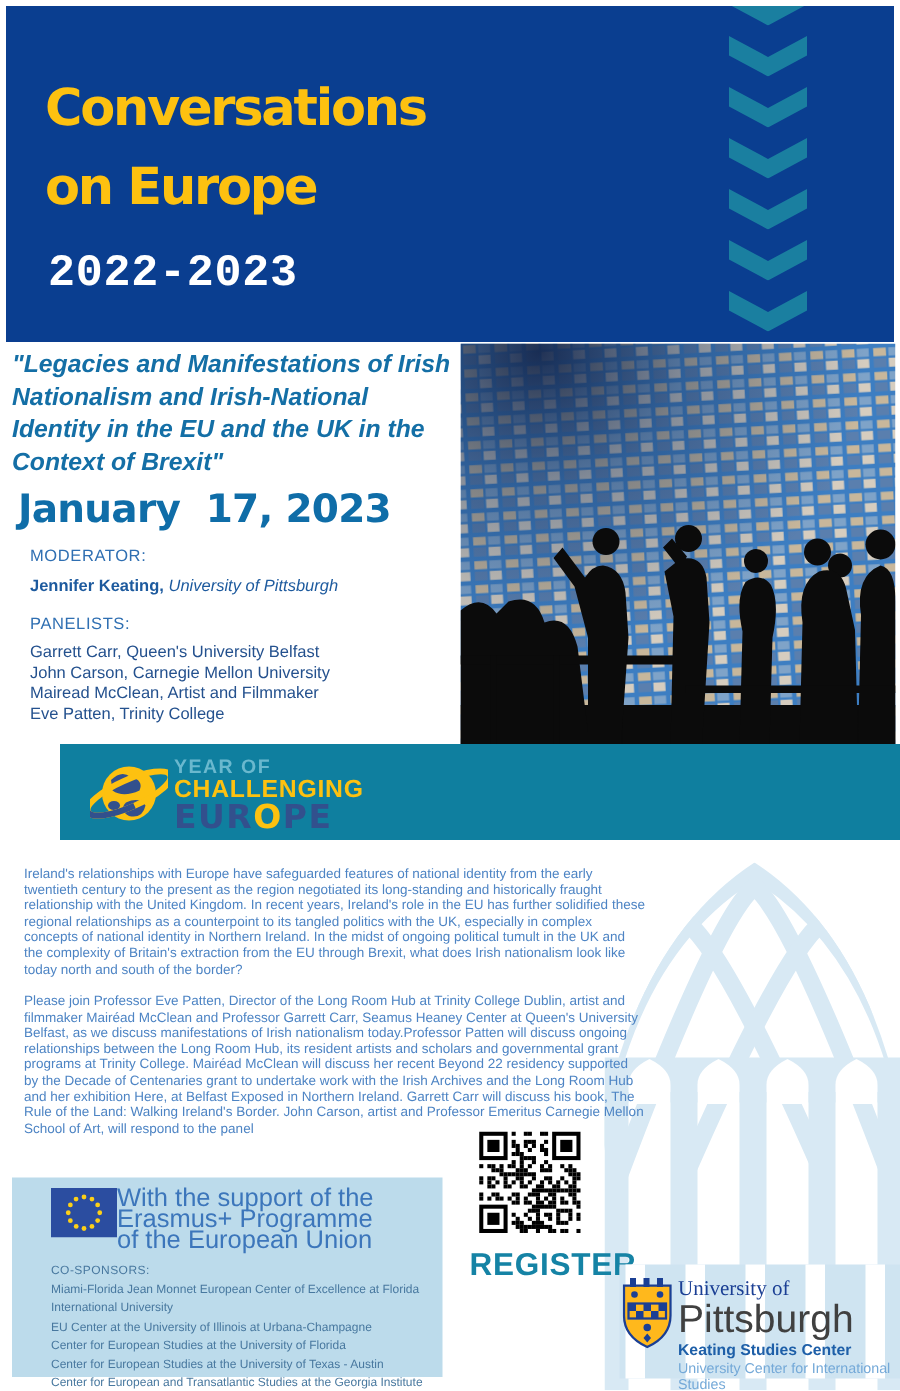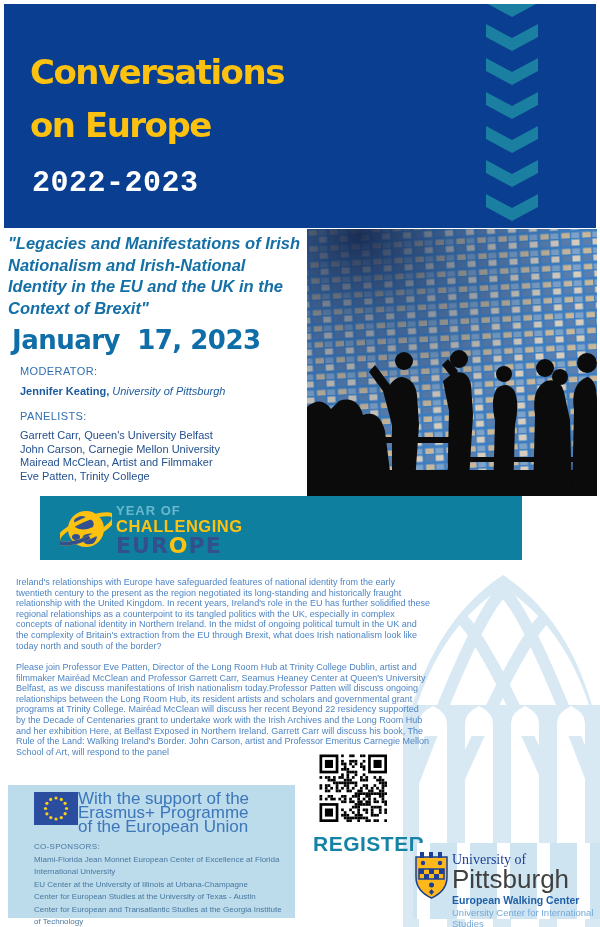--- a/index.html
+++ b/index.html
@@ -26,21 +26,21 @@
   .modname{left:20px;top:385px;font-size:11px;color:#1d5a9e;text-align:center;}
   .modname b{font-weight:bold;}
   .modname i{font-style:italic;font-weight:normal;}
   .panlabel{left:20px;top:410px;}
   .panlist{left:20px;top:429px;font-size:11px;line-height:13.5px;color:#24518e;}
 
   
   .photo{left:307px;top:229px;width:290px;height:267px;}
 
   
-  .banner{left:40px;top:496px;width:482px;height:64px;background:#0f7f9f;overflow:hidden;}
+  .banner{left:40px;top:496px;width:561px;height:64px;background:#0f7f9f;overflow:hidden;}
   .globe{left:20px;top:5px;}
   .lg-yearof{left:76px;top:7px;color:#6ab8ce;font-size:13px;font-weight:bold;letter-spacing:1px;}
   .lg-chal{left:76px;top:21px;color:#fdc110;font-size:16.5px;font-weight:bold;letter-spacing:0.5px;}
   .lg-eur{left:76px;top:37px;color:#32508d;font-size:22px;font-weight:bold;letter-spacing:1px;
           font-family:"DejaVu Sans","Liberation Sans",sans-serif;}
   .lg-eur .o{color:#fdc110;}
   .sched{left:200px;top:20px;color:#113c8c;font-size:15.5px;font-weight:bold;}
   .sched i{font-style:italic;}
 
   
@@ -450,20 +450,21 @@
         <circle cx="11.5" cy="16.5" r="1.6"></circle>
         <circle cx="12.9" cy="11.3" r="1.6"></circle>
         <circle cx="16.7" cy="7.4" r="1.6"></circle>
       </g>
   </svg>
   <div class="abs erasmus">With the support of the Erasmus+ Programme of the European Union</div>
   <div class="abs cosplabel">CO-SPONSORS:</div>
   <div class="abs cosplist">
     <div>Miami-Florida Jean Monnet European Center of Excellence at Florida International University</div>
     <div>EU Center at the University of Illinois at Urbana-Champagne</div>
+    <div>Center for European Studies at the University of Florida</div>
     <div>Center for European Studies at the University of Texas - Austin</div>
     <div>Center for European and Transatlantic Studies at the Georgia Institute of Technology</div>
   </div>
 
   <div class="abs pittpanel">
     <div class="stripe" style="left:4px"></div>
     <div class="stripe" style="left:44px"></div>
     <div class="stripe" style="left:84px"></div>
     <div class="stripe" style="left:124px"></div>
     <div class="stripe" style="left:164px"></div>
@@ -481,16 +482,16 @@
         <rect x="14" y="18" width="5" height="5"></rect>
         <rect x="24" y="18" width="5" height="5"></rect>
       <rect x="9" y="23" width="5" height="5"></rect>
         <rect x="19" y="23" width="5" height="5"></rect>
     </g>
     <circle cx="16.5" cy="34" r="2.5" fill="#1b3f94"></circle>
     <path d="M16.5 38 L19 41 L16.5 44 L14 41 Z" fill="#1b3f94"></path>
   </svg>
   <div class="abs uof">University of</div>
   <div class="abs pitt">Pittsburgh</div>
-  <div class="abs esc">European Walking Center</div>
+  <div class="abs esc">Keating Studies Center</div>
   <div class="abs ucis">University Center for International Studies</div>
 
 </div>
 
 </body></html>

